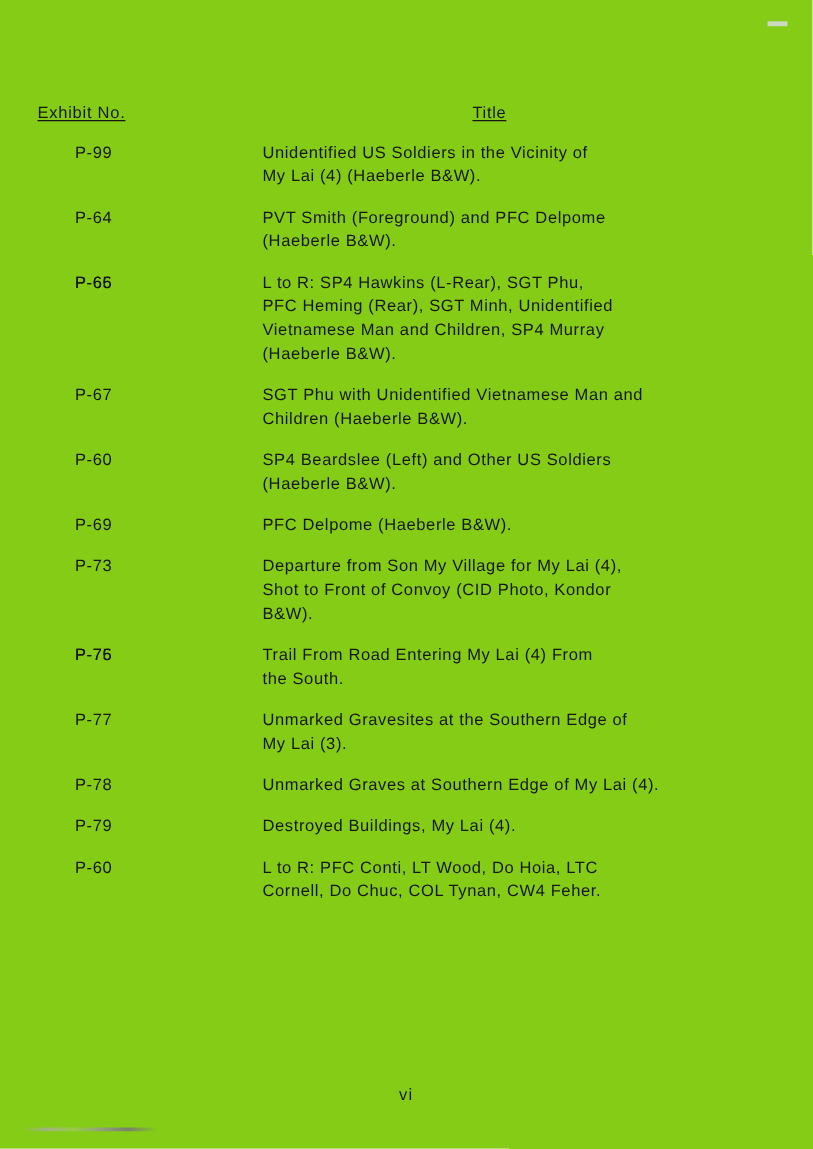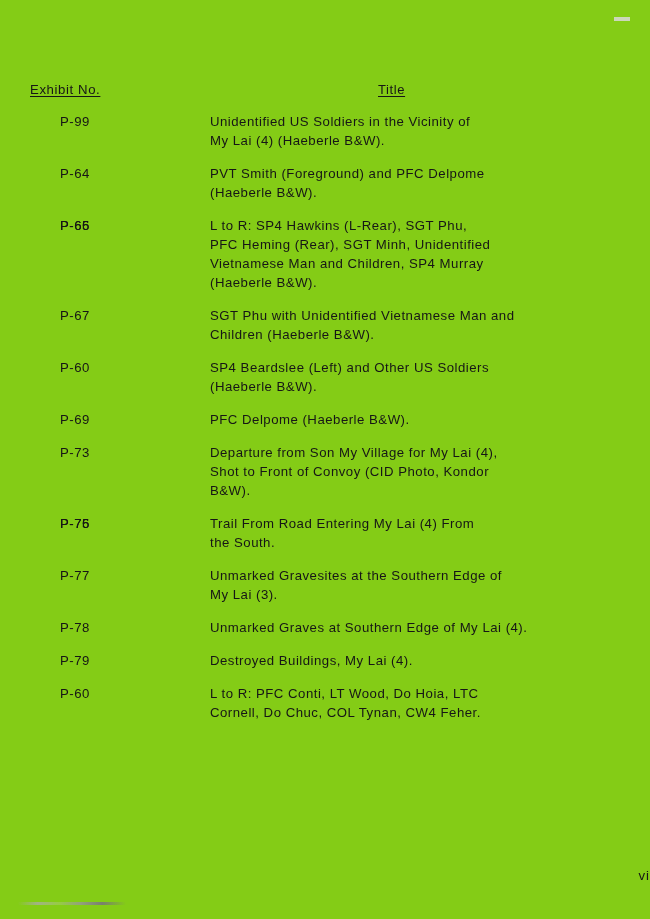--- a/index.html
+++ b/index.html
@@ -116,21 +116,21 @@
     line-height: 19px;
     white-space: pre-line;
   }
 
   
   .folio {
     position: absolute;
     left: 0;
     top: 868px;
     width: 650px;
-    text-align: right;
+    text-align: center;
     font-size: 13.2px;
     letter-spacing: 1px;
   }
 </style>
 </head>
 <body>
 
 <div class="page">
 
   <div class="corner-mark"></div>

